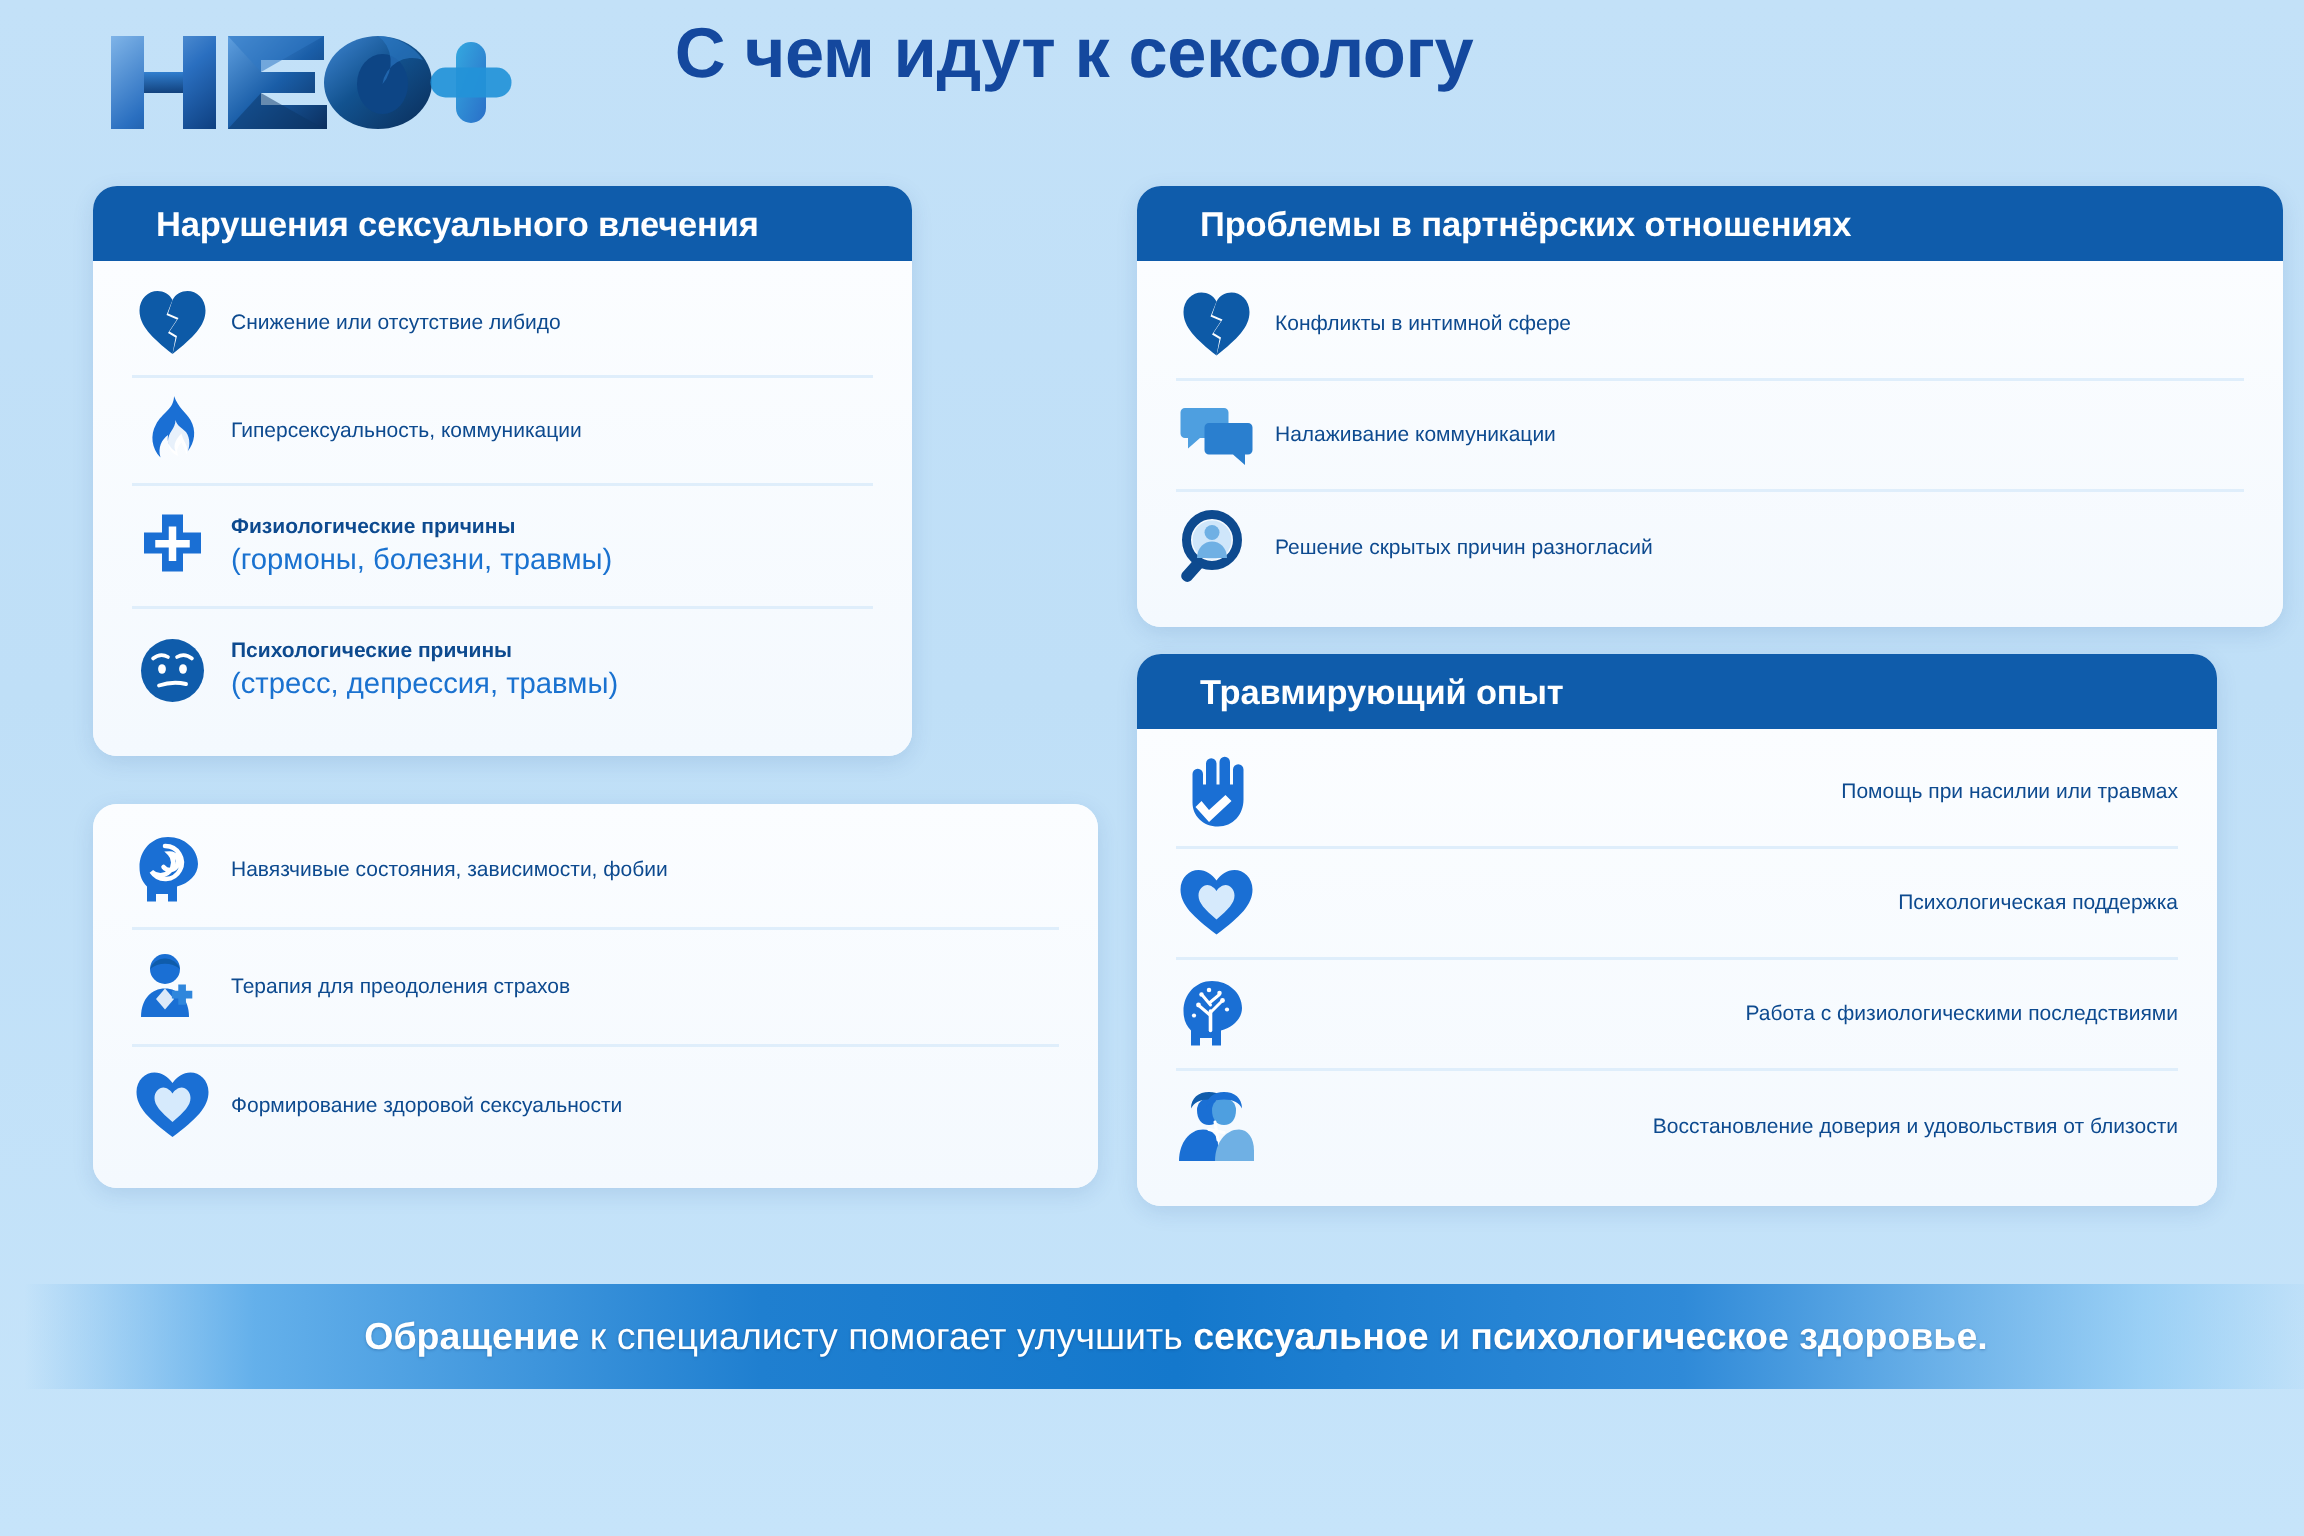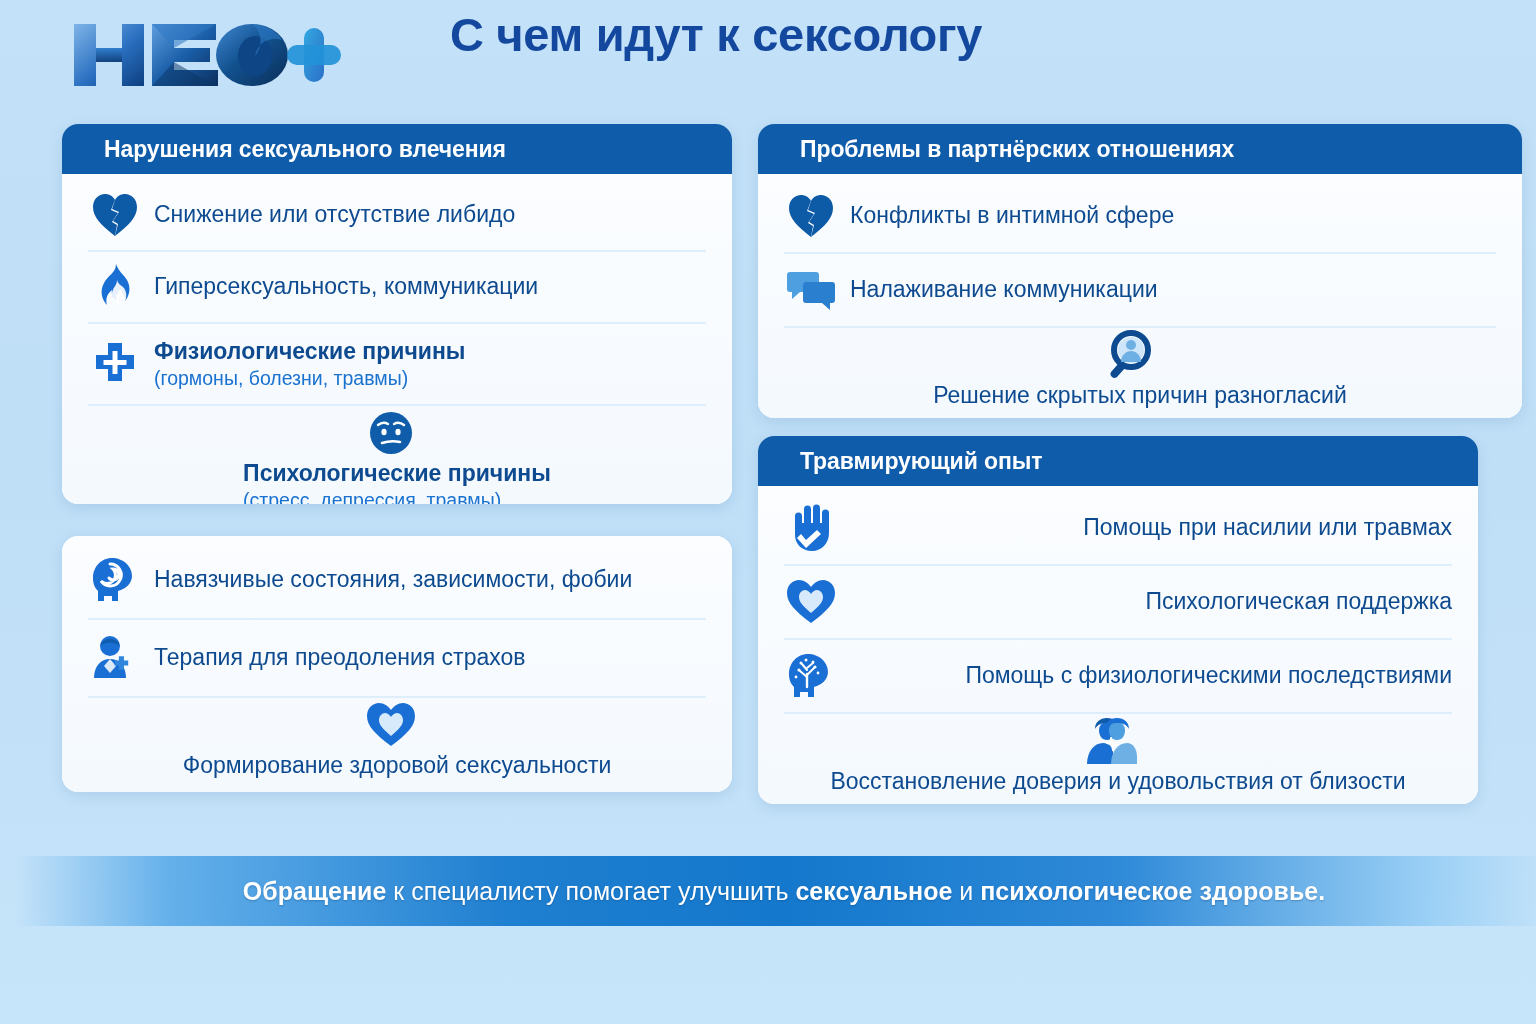--- a/index.html
+++ b/index.html
@@ -71,51 +71,51 @@
     padding: 6px 26px 16px 26px;
     background: linear-gradient(180deg,#fbfdff 0%, #f4f9fe 100%);
   }
 
   .row {
     display: flex;
     align-items: center;
     border-bottom: 2px solid #dfeefb;
     box-sizing: border-box;
   }
-  .row:last-child { border-bottom: none; flex-direction: column; }
+  .row:last-child { border-bottom: none; }
 
   .row-icon {
     flex: 0 0 auto;
     width: 54px;
     height: 54px;
     margin-right: 12px;
     display: flex;
     align-items: center;
     justify-content: center;
   }
   .row-icon svg { display: block; }
 
   .row-text { flex: 1 1 auto; min-width: 0; }
   .row-label {
     color: #0d4a8f;
-    font-size: 23px;
+    font-size: 14px;
     line-height: 1.18;
     white-space: nowrap;
   }
   .row-label.bold { font-weight: bold; }
   .row-sub {
     color: #1a72d0;
     font-size: 19.5px;
     line-height: 1.2;
     margin-top: 2px;
     white-space: nowrap;
   }
 
   
-  #card-libido      { left: 62px;  top: 124px; width: 670px; }
+  #card-libido      { left: 62px;  top: 124px; width: 546px; }
   #card-libido .row      { height: 72px; }
   #card-libido .row.tall { height: 82px; }
 
   #card-psycho      { left: 62px;  top: 536px; width: 670px; }
   #card-psycho .row      { height: 78px; }
 
   #card-partner     { left: 758px; top: 124px; width: 764px; }
   #card-partner .row     { height: 74px; }
 
   #card-trauma      { left: 758px; top: 436px; width: 720px; }
@@ -397,21 +397,21 @@
             <circle cx="13" cy="19" r="1.6" fill="#ffffff"></circle>
             <circle cx="29" cy="16" r="1.6" fill="#ffffff"></circle>
             <circle cx="15" cy="12" r="1.5" fill="#ffffff"></circle>
             <circle cx="27" cy="11" r="1.5" fill="#ffffff"></circle>
             <circle cx="20" cy="9" r="1.5" fill="#ffffff"></circle>
             <circle cx="32" cy="22" r="1.4" fill="#ffffff"></circle>
             <circle cx="10" cy="26" r="1.4" fill="#ffffff"></circle>
           </svg>
       </span>
       <span class="row-text">
-        <span class="row-label">Помощь с физиологическими последствиями</span>
+        <span class="row-label">Работа с физиологическими последствиями</span>
       </span>
     </div>
 
     <div class="row">
       <span class="row-icon">
         <svg width="54" height="50" viewBox="0 0 54 50">
             <path d="M18 8 a9 9 0 0 1 18 0 v6 a9 9 0 0 1 -18 0 z" fill="#2a7fcf" opacity="0"></path>
             <path d="M14 14 a8 8 0 1 1 16 0 c0 6 -3 10 -8 10 c-5 0 -8 -4 -8 -10 z" fill="#1a6fd4"></path>
             <path d="M10 13 c0 -7 5 -11 12 -11 c7 0 12 4 12 11 c-2 -4 -6 -6 -12 -6 c-6 0 -10 2 -12 6 z" fill="#0f5cab"></path>
             <path d="M24 14 a8 8 0 1 1 16 0 c0 6 -3 10 -8 10 c-5 0 -8 -4 -8 -10 z" fill="#4e9fe0"></path>

